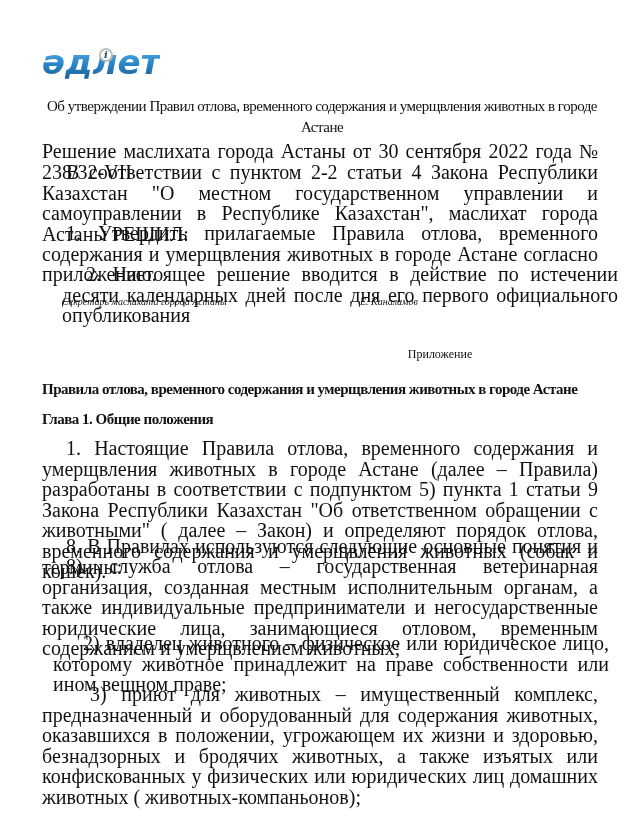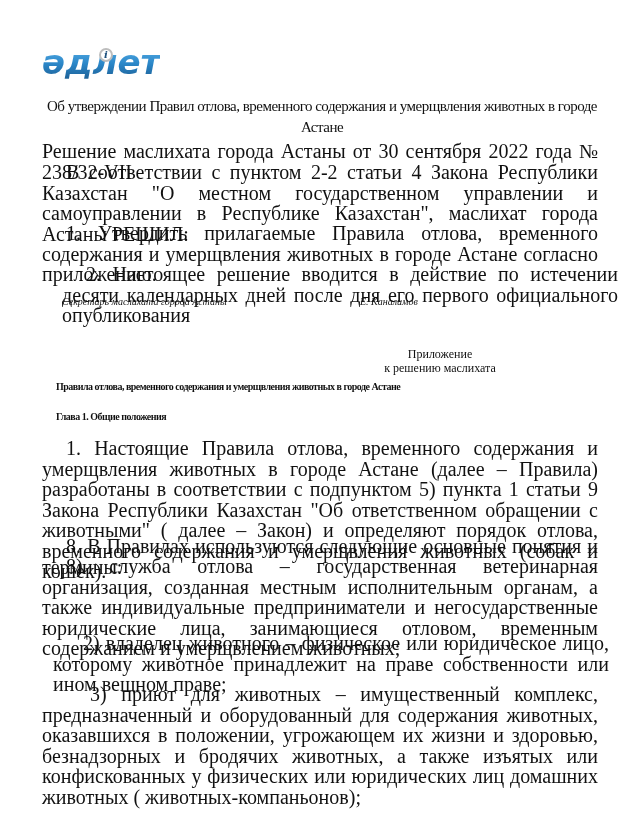--- a/index.html
+++ b/index.html
@@ -9,21 +9,21 @@
       background: linear-gradient(180deg, #5fb6ec 0%, #2a86c8 55%, #1d5f94 100%); -webkit-background-clip: text; background-clip: text; -webkit-text-fill-color: transparent; }
     .logo-badge { position: absolute; left: 57px; top: 4px; width: 14px; height: 14px; border-radius: 50%; border: 2px solid #bdbdbd; background: #fff; box-sizing: border-box; font-family: "DejaVu Serif", serif; font-style: italic; font-weight: bold; font-size: 10px; line-height: 10px; text-align: center; color: #1c4f7c; }
     .title { position: absolute; left: 42px; top: 96px; width: 560px; font-weight: normal; font-size: 15px; line-height: 21px; letter-spacing: -0.5px; text-align: center; }
     .p { position: absolute; left: 42px; width: 556px; font-size: 20px; line-height: 20.5px; text-align: justify; }
     .indent { text-indent: 24px; }
     .indent2 { text-indent: 30px; }
     .indent3 { text-indent: 48px; }
     .sig-left { position: absolute; left: 62px; top: 296px; font-size: 10px; font-style: italic; text-align: center; }
     .sig-right { position: absolute; left: 360px; top: 296px; font-size: 10px; font-style: italic; }
     .appendix { position: absolute; left: 340px; top: 313px; width: 200px; text-align: center; font-size: 12px; line-height: 13.5px; margin-top: 35px; }
-    .h2 { position: absolute; left: 56px; font-weight: bold; font-size: 10px; letter-spacing: -0.5px; }
+    .h2 { position: absolute; left: 42px; font-weight: bold; font-size: 15px; letter-spacing: -0.5px; }
   </style>
 </head>
 <body>
 
 <div class="logo">
   <span class="logo-text">әдлет</span>
   <span class="logo-badge">i</span>
 </div>
 
 <div class="title">Об утверждении Правил отлова, временного содержания и умерщвления животных в городе Астане</div>
@@ -34,21 +34,20 @@
 
 <div class="p indent" style="top:223px;">1. Утвердить прилагаемые Правила отлова, временного содержания и умерщвления животных в городе Астане согласно приложению.</div>
 
 <div class="p indent" style="top:264px;margin-left:20px;">2. Настоящее решение вводится в действие по истечении десяти календарных дней после дня его первого официального опубликования</div>
 
 <div class="sig-left">Секретарь маслихата города Астаны</div>
 <div class="sig-right">Е. Каналимов</div>
 
 <div class="appendix">
   <div>Приложение</div>
-  <div>к решению маслихата</div>
 </div>
 
 <div class="h2" style="top:381px;">Правила отлова, временного содержания и умерщвления животных в городе Астане</div>
 
 <div class="h2" style="top:411px;">Глава 1. Общие положения</div>
 
 <div class="p indent" style="top:438px;">1. Настоящие Правила отлова, временного содержания и умерщвления животных в городе Астане (далее – Правила) разработаны в соответствии с подпунктом 5) пункта 1 статьи 9 Закона Республики Казахстан "Об ответственном обращении с животными" ( далее – Закон) и определяют порядок отлова, временного содержания и умерщвления животных (собак и кошек).</div>
 
 <div class="p indent" style="top:536px;">8. В Правилах используются следующие основные понятия и термины:</div>
 

